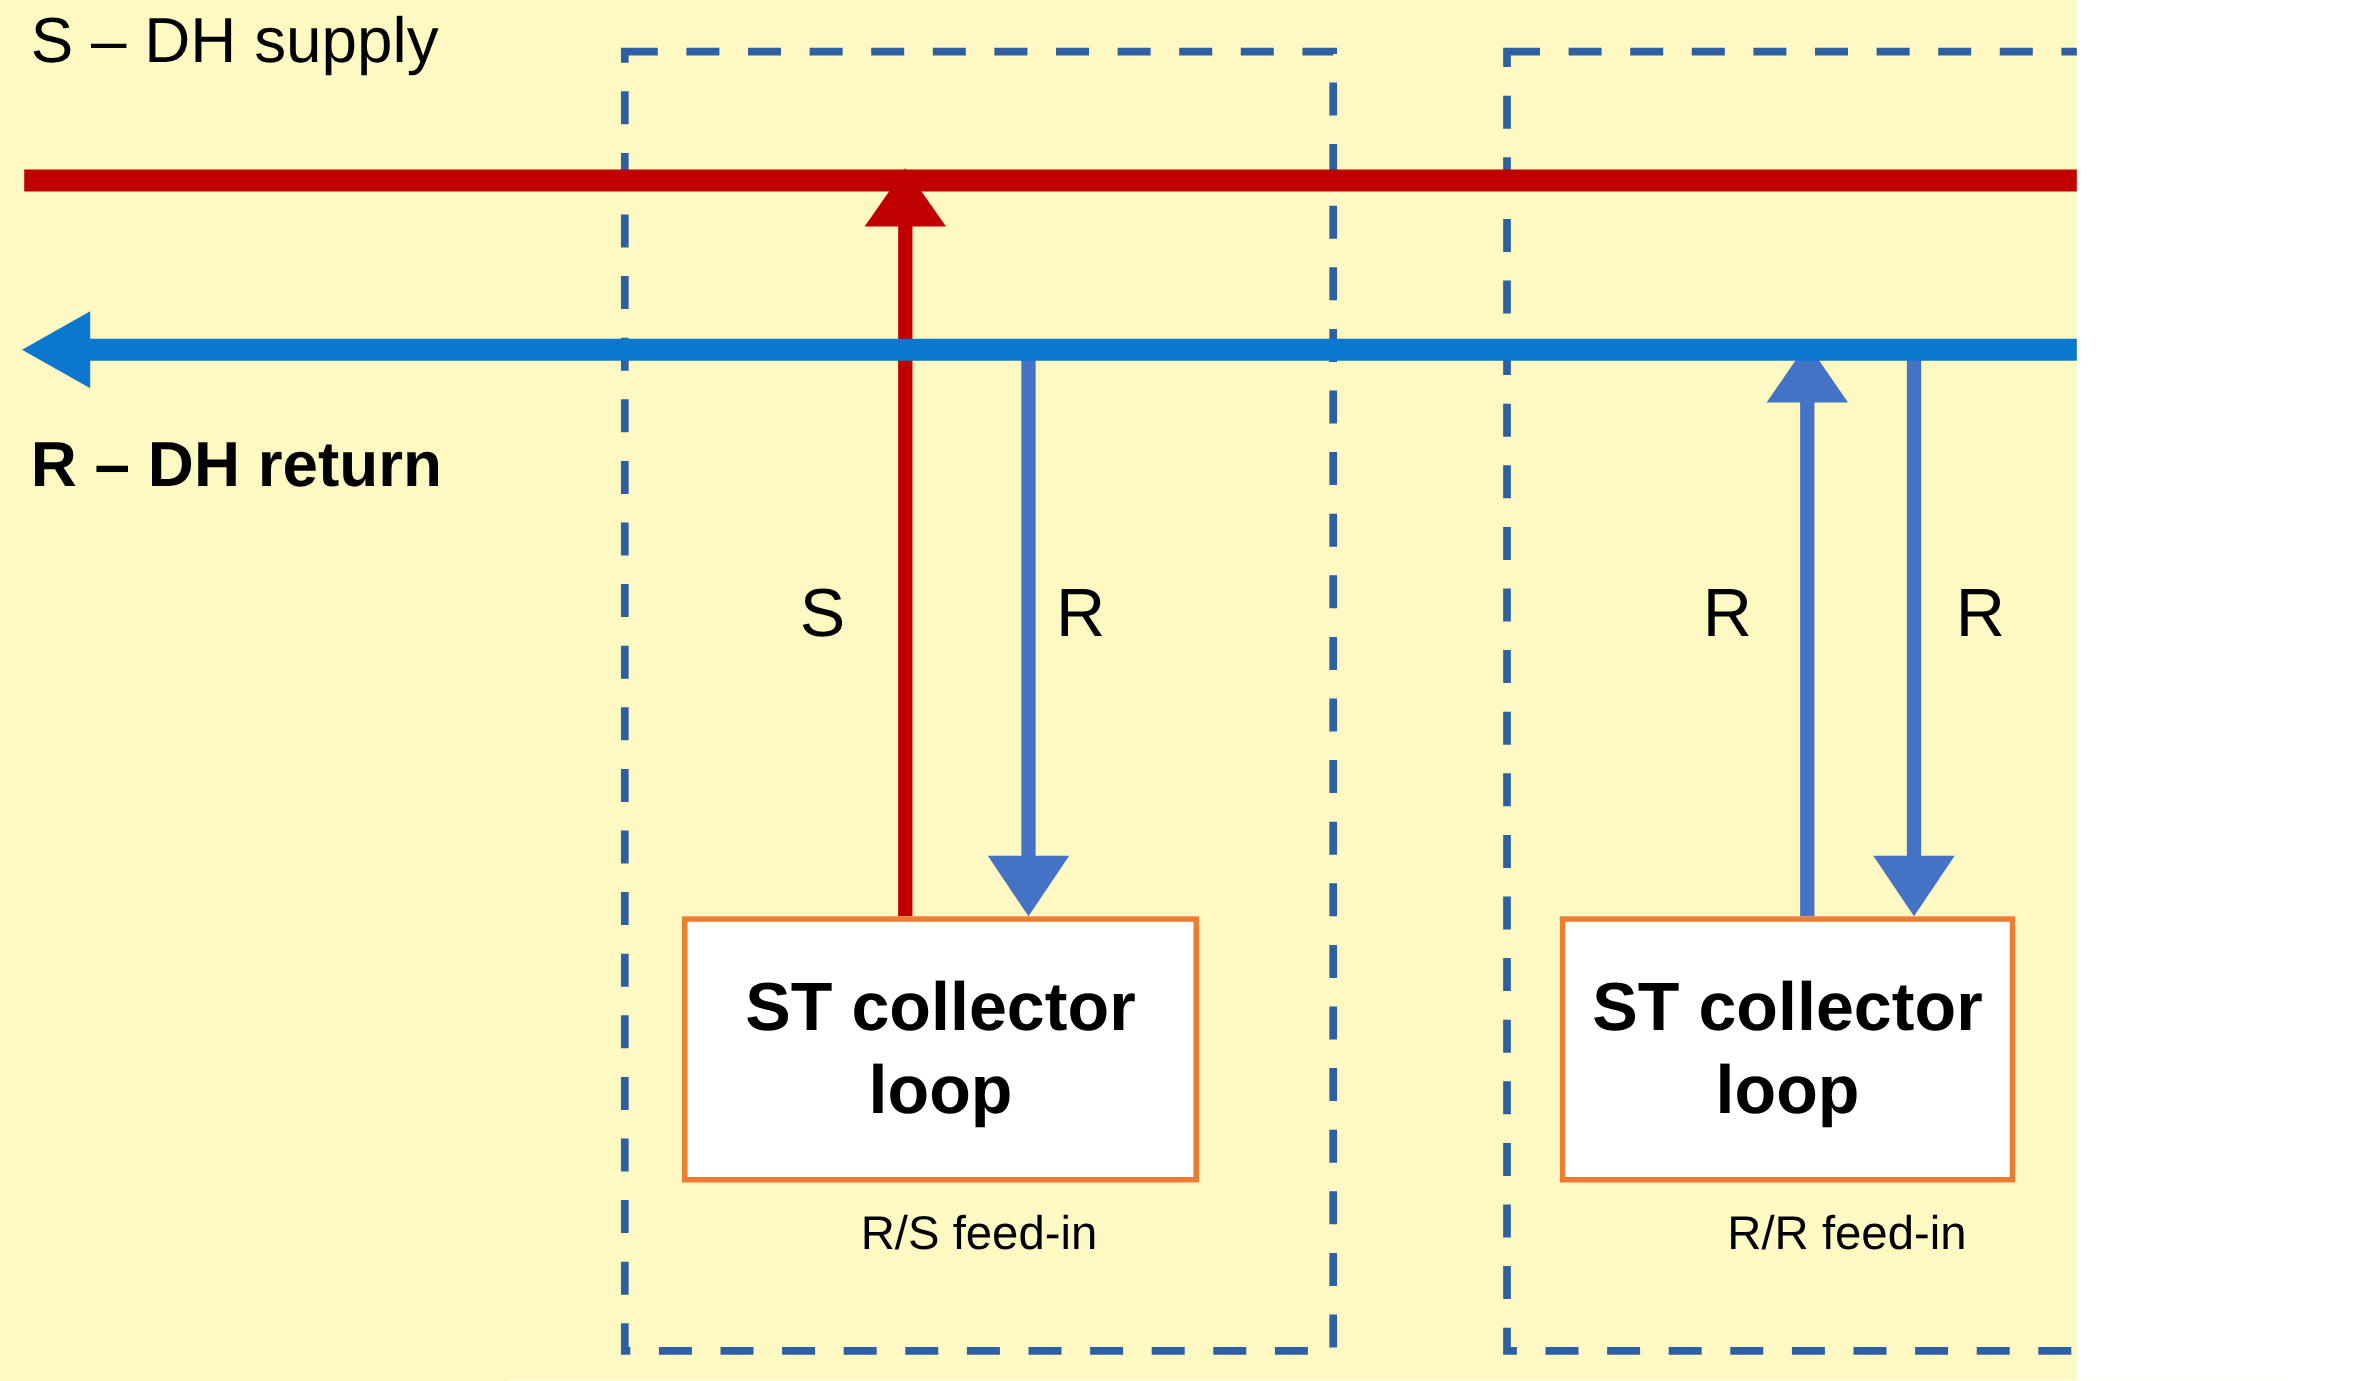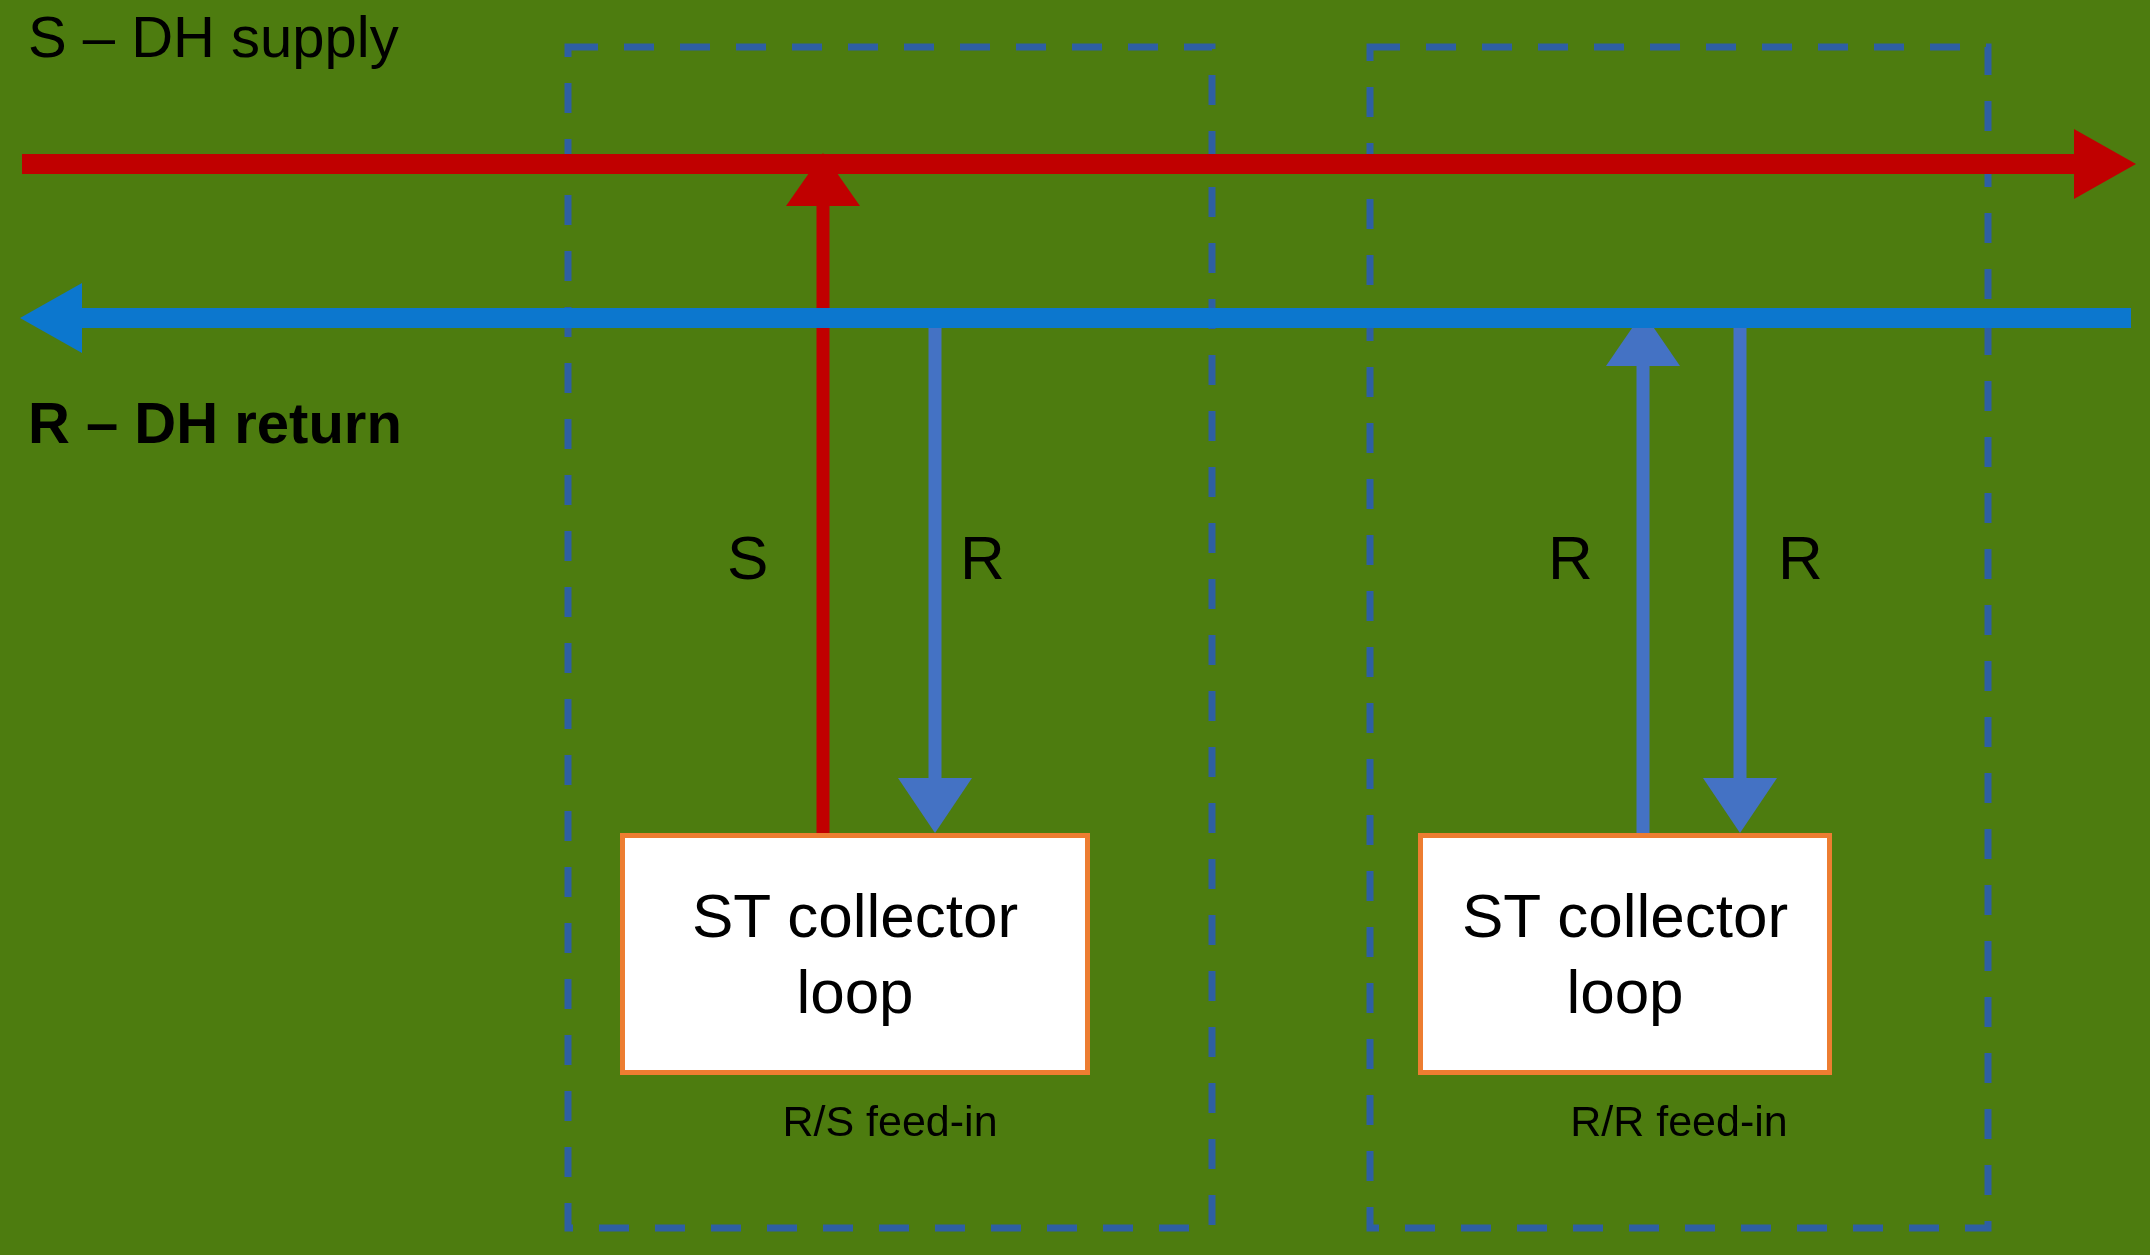--- a/index.html
+++ b/index.html
@@ -6,23 +6,23 @@
   html, body {
     margin: 0;
     padding: 0;
     background: #ffffff;
   }
   body {
     font-family: "Liberation Sans", sans-serif;
   }
   #diagram-root {
     position: relative;
-    width: 2150px;
+    width: 1888px;
     height: 1255px;
-    background: #4d7c0f;
+    background: #fef9c3;
     overflow: hidden;
   }
   #diagram-svg {
     position: absolute;
     left: 0;
     top: 0;
     width: 2150px;
     height: 1255px;
   }
   .label {
@@ -35,20 +35,21 @@
   .legend-label {
     font-size: 58px;
   }
   .flow-label {
     font-size: 62px;
   }
   .box-caption {
     font-size: 62px;
     text-align: center;
     line-height: 1.22;
+    font-weight: bold;
   }
   .group-caption {
     font-size: 43px;
     text-align: center;
   }
   .collector-box {
     position: absolute;
     border: 5px solid #ED7D31;
     background: #ffffff;
     box-sizing: border-box;

